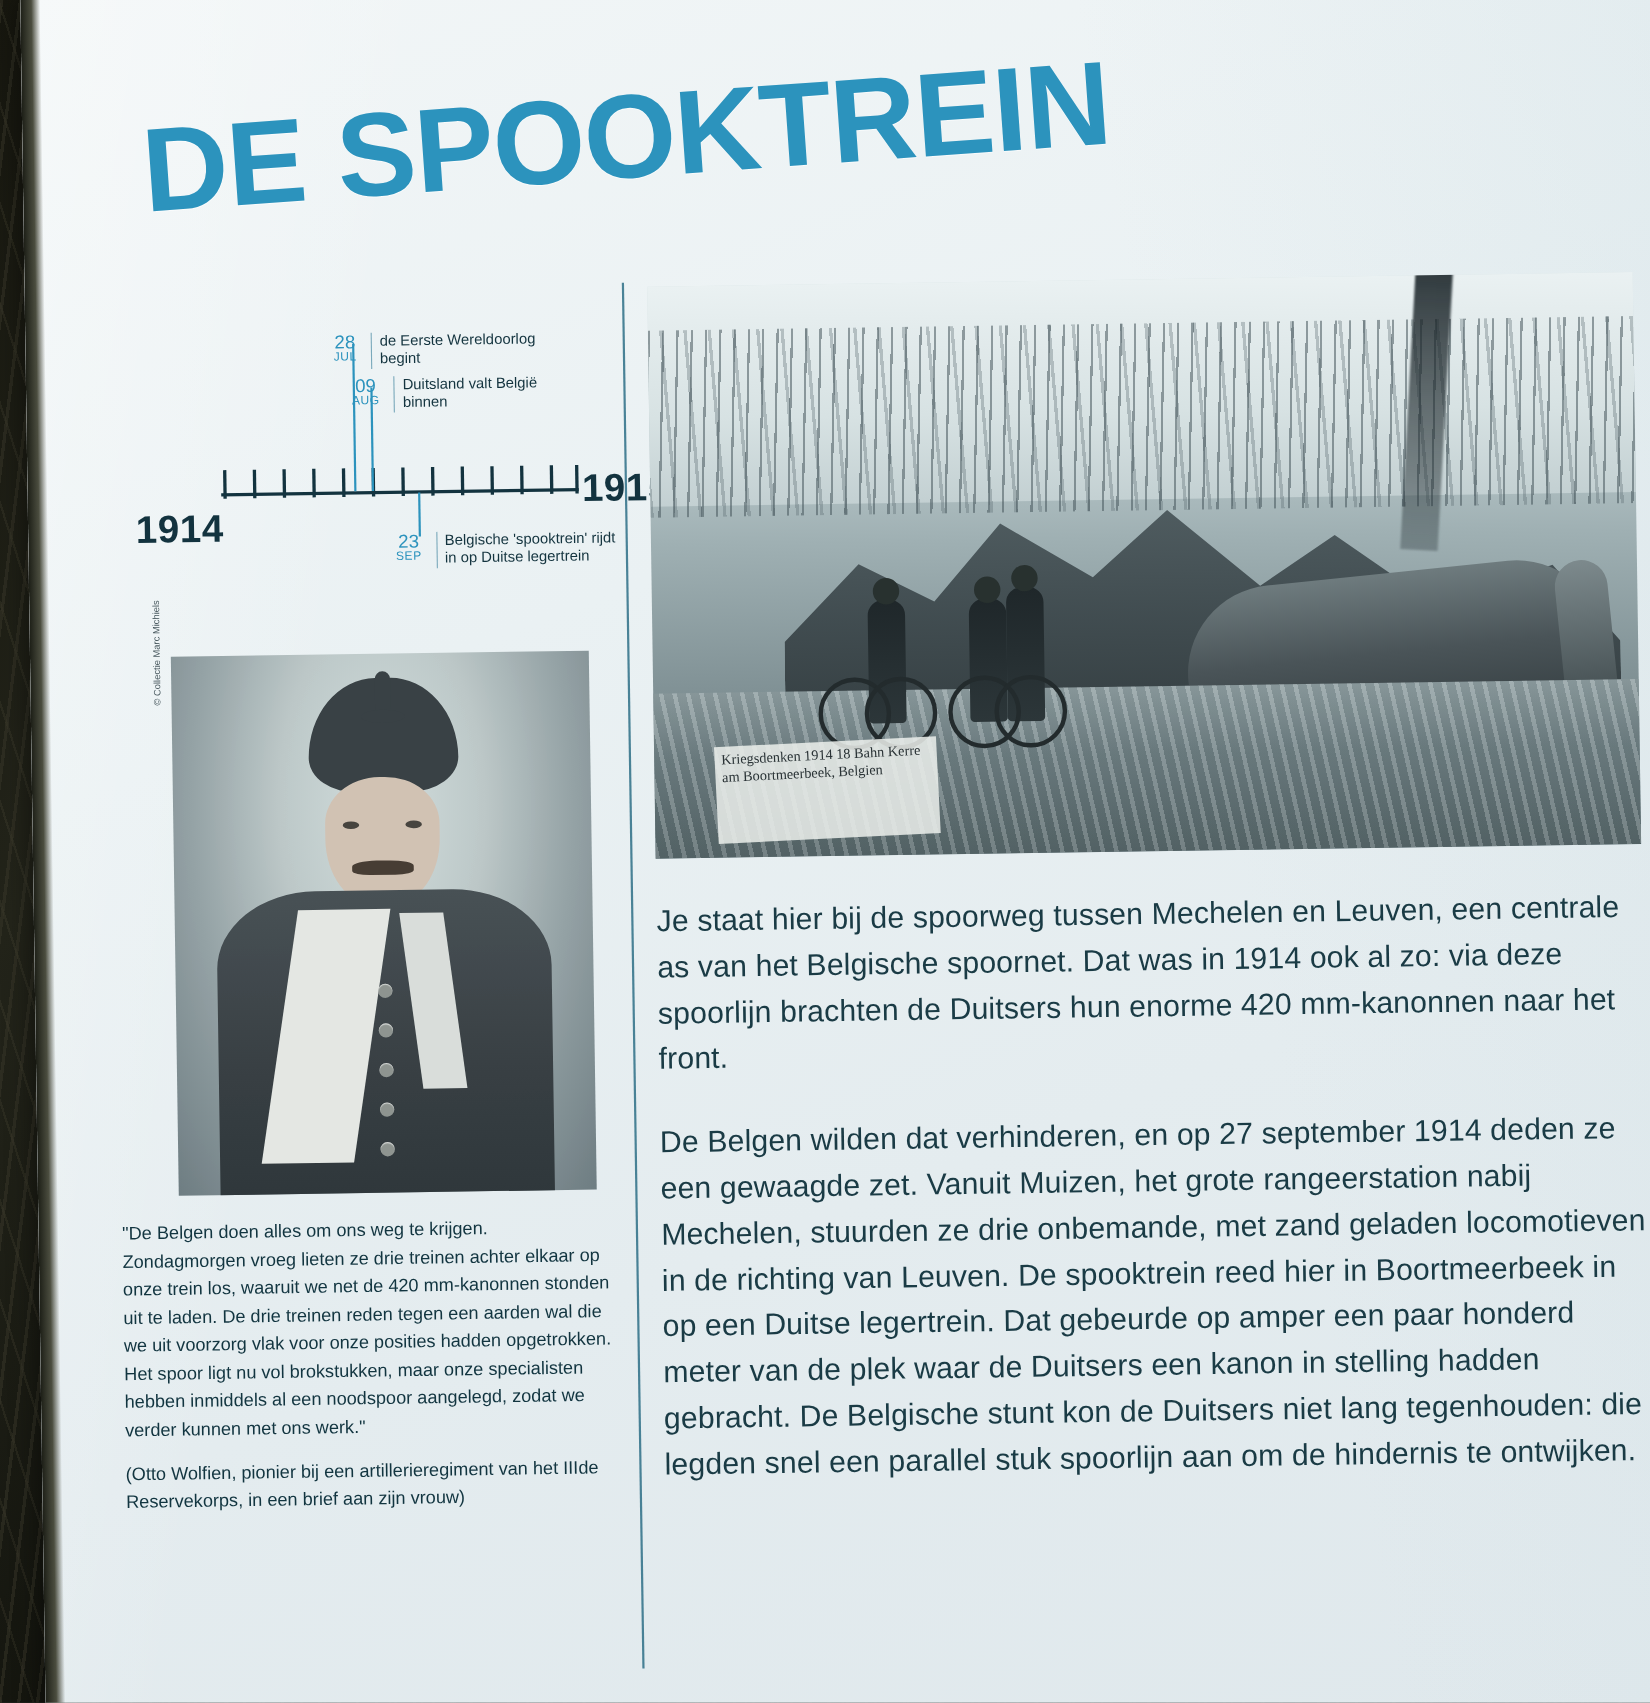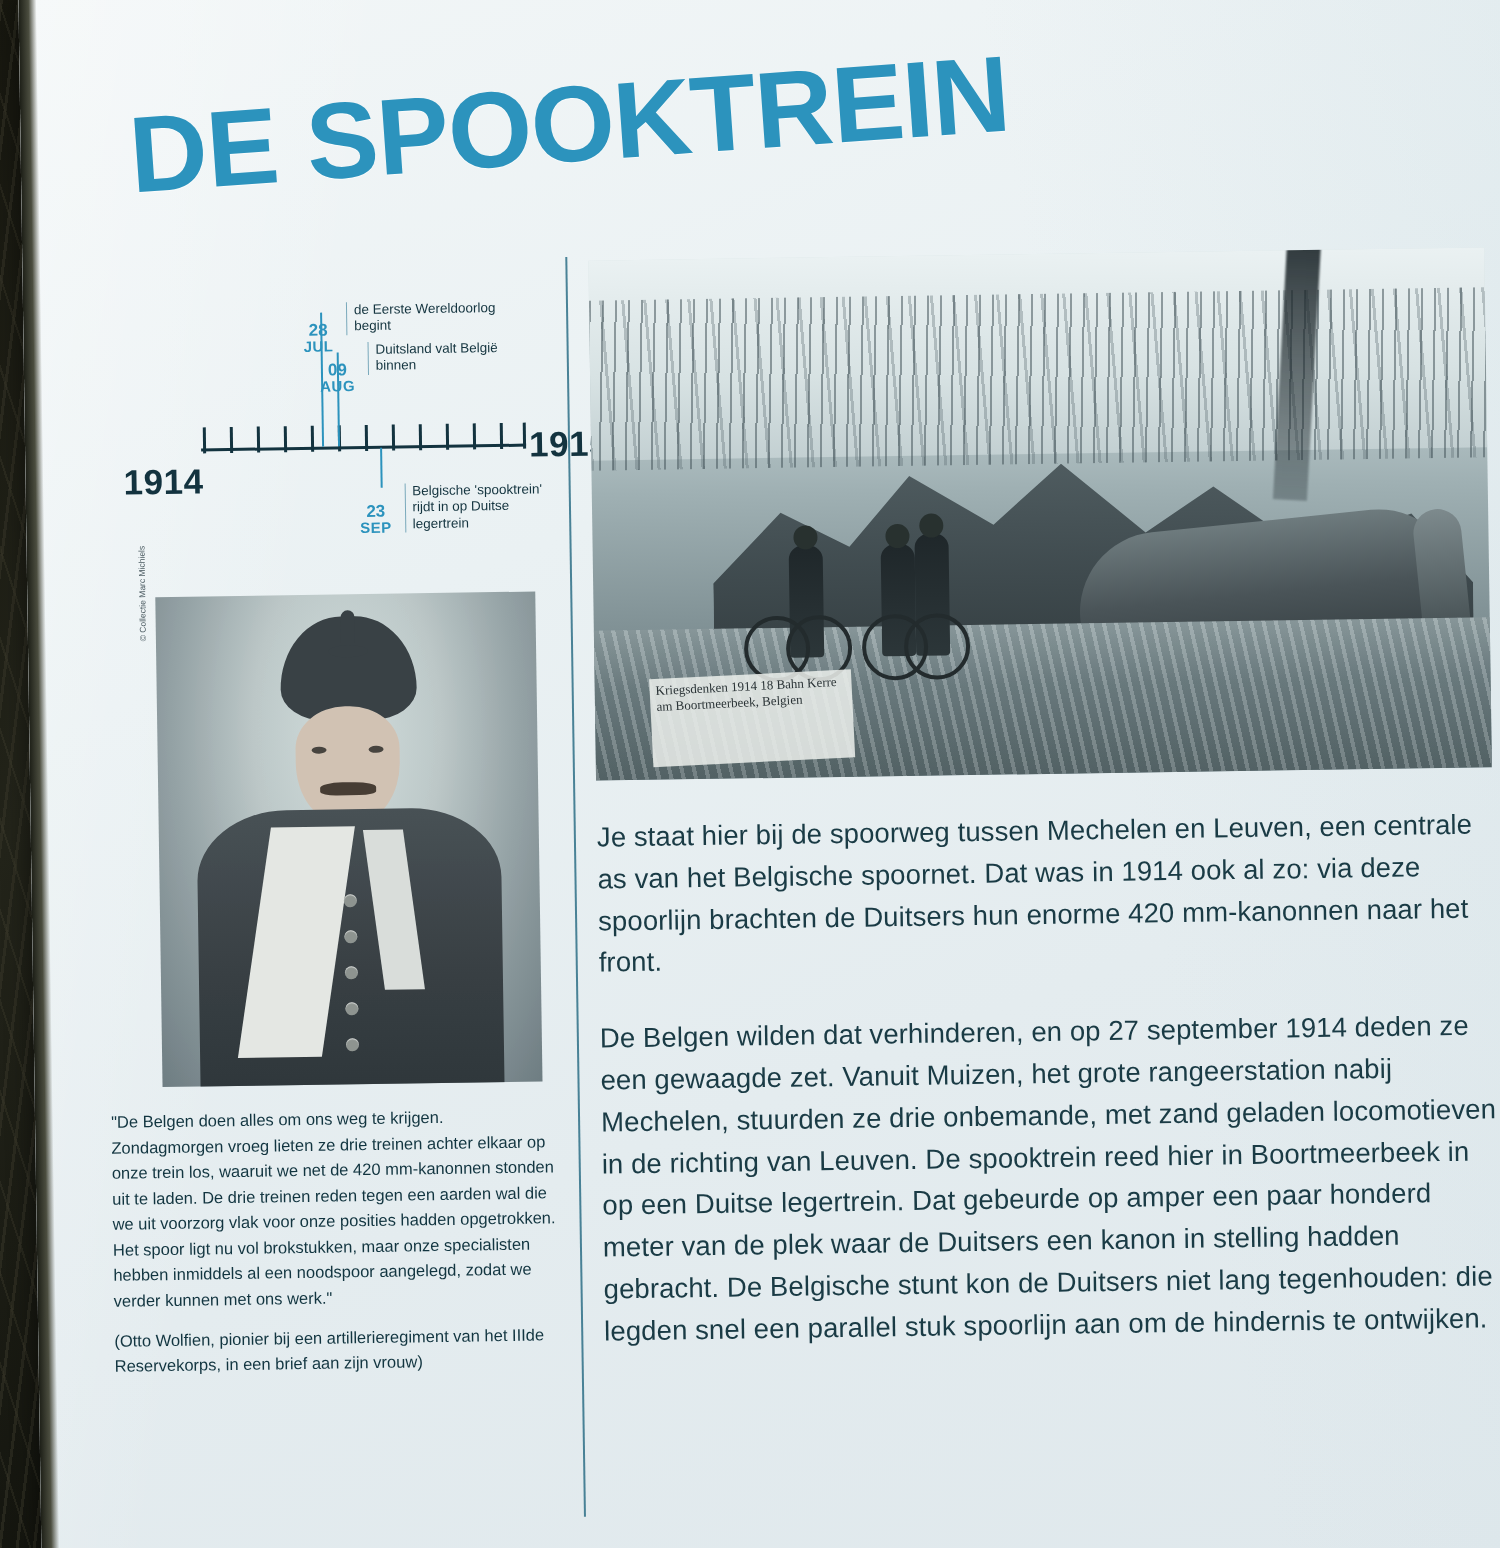--- a/index.html
+++ b/index.html
@@ -141,27 +141,26 @@
     gap: 7px;
   }
   .ev .daybox {
     text-align: center;
     line-height: 1.02;
     color: #2c93bd;
     padding-right: 6px;
   }
   .ev .day {
     font-size: 17px;
-    font-weight: bold;
+    font-weight: normal;
     display: block;
-    margin-top: 19px;
   }
   .ev .mon {
-    font-size: 15px;
-    font-weight: bold;
+    font-size: 11px;
+    font-weight: normal;
     letter-spacing: .5px;
     display: block;
   }
   .ev .evtxt {
     font-size: 13.5px;
     color: #14343f;
     line-height: 1.22;
     border-left: 1.5px solid #7aa9bb;
     padding-left: 7px;
     max-width: 160px;

